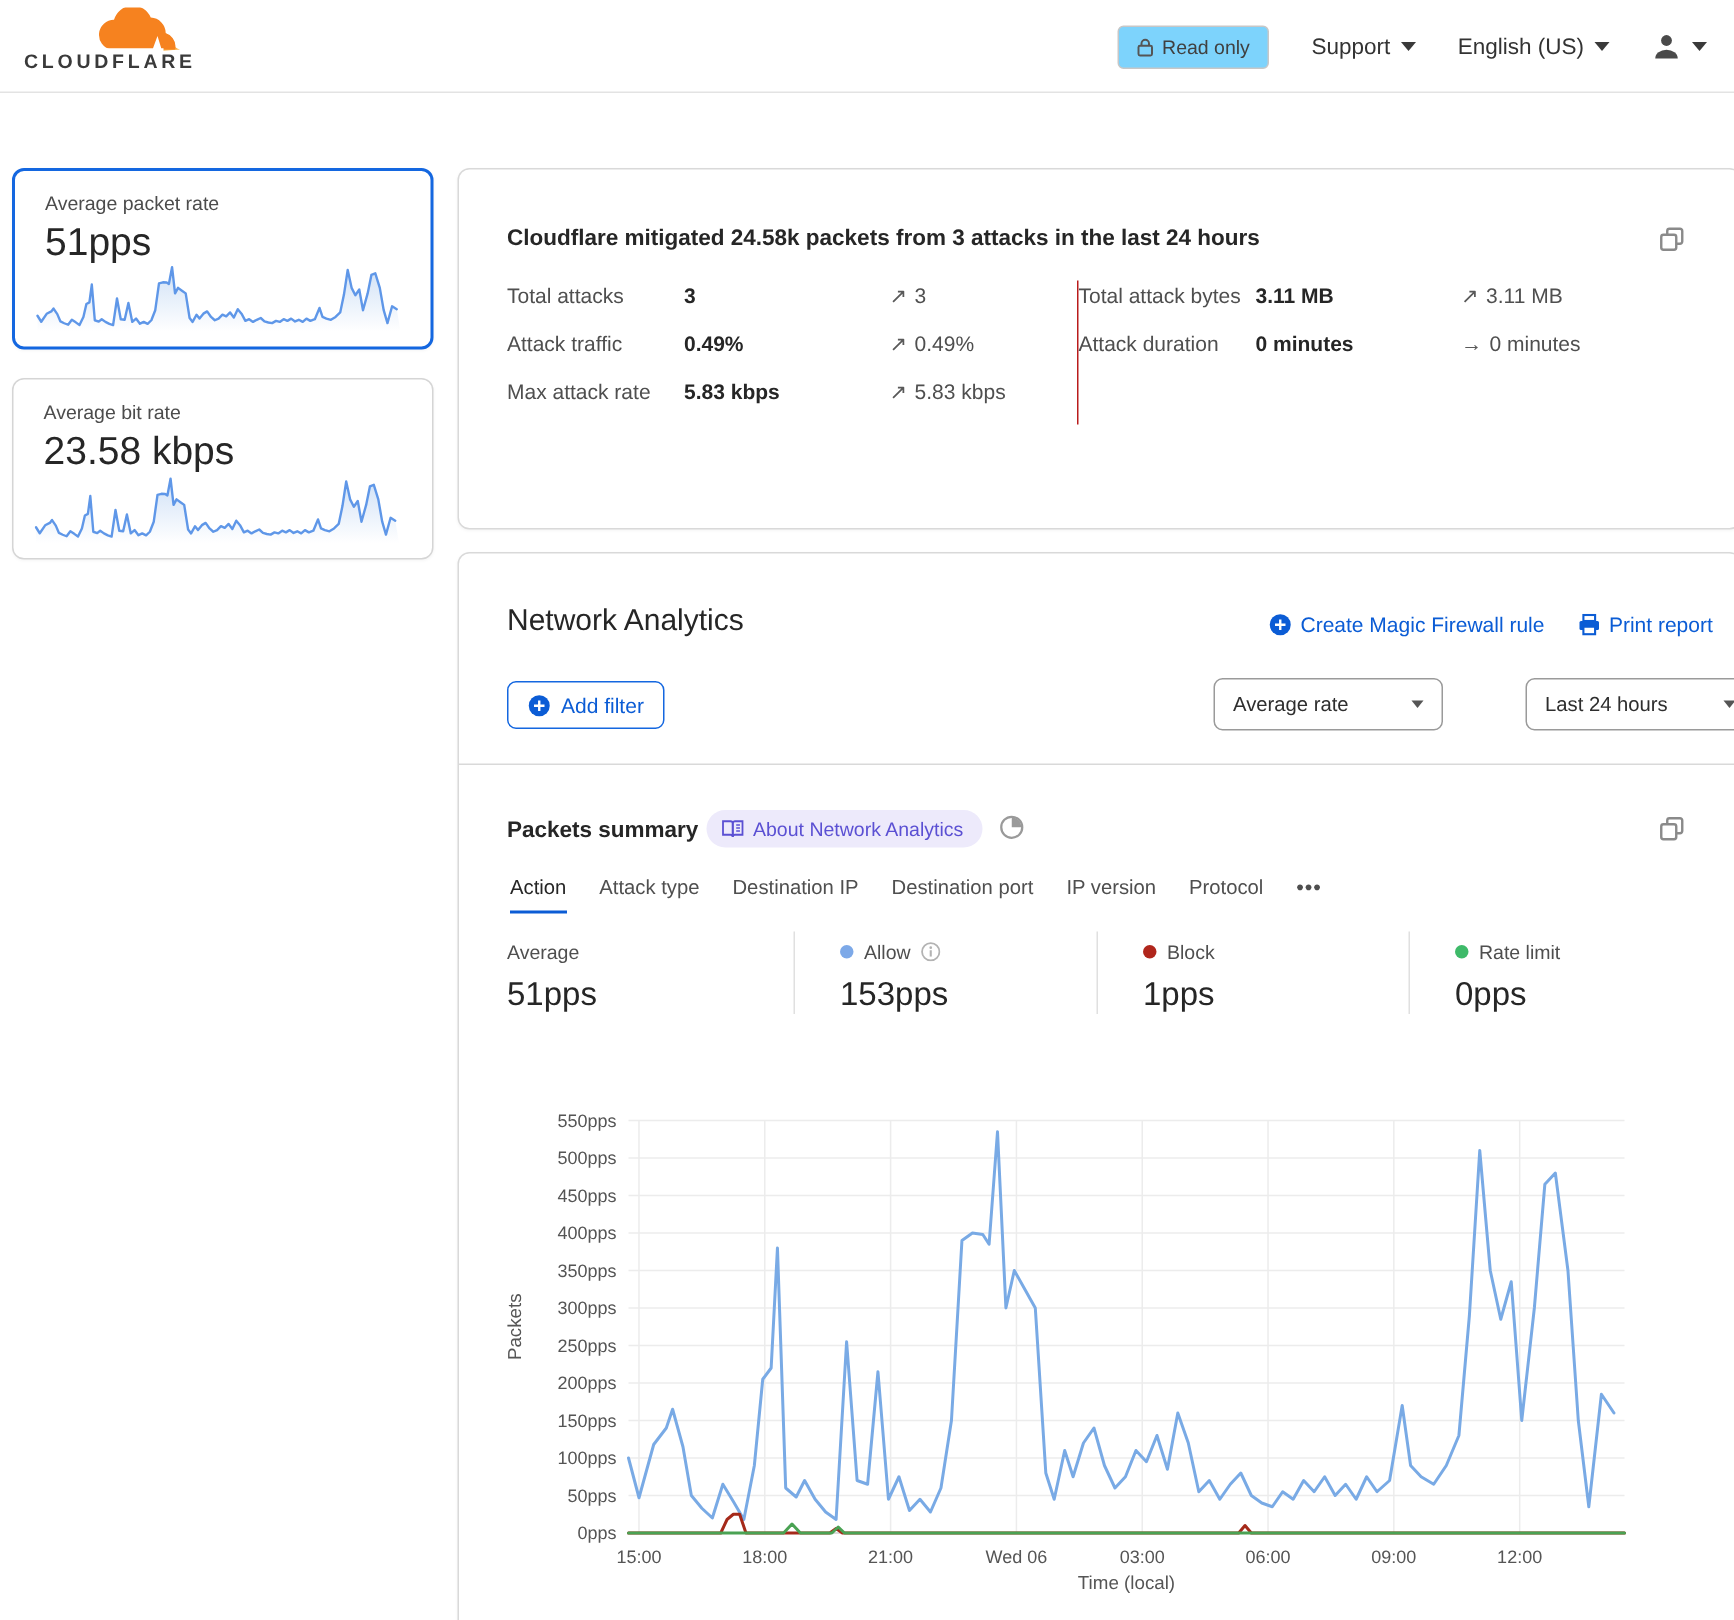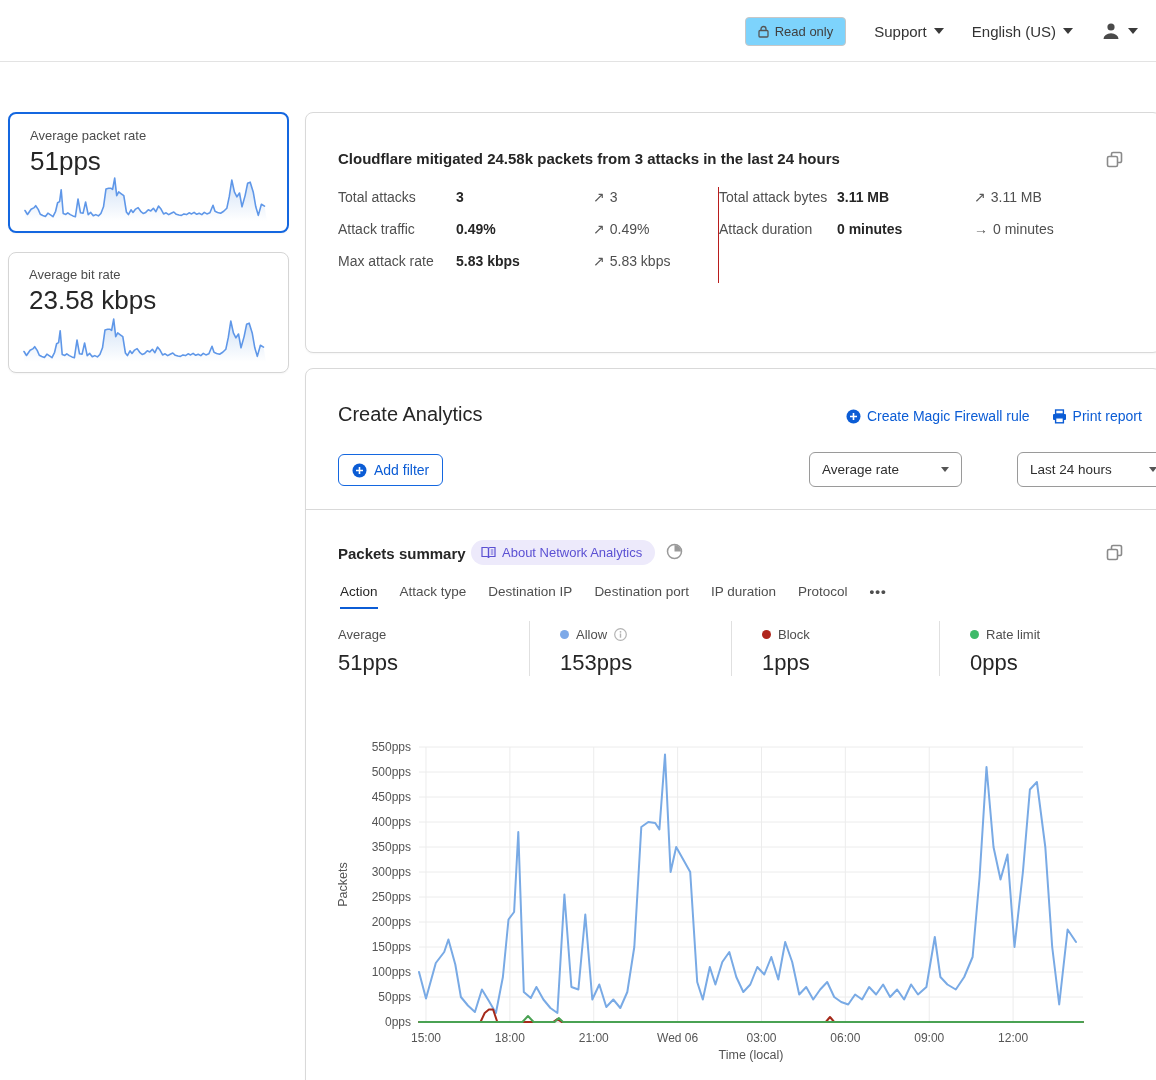--- a/index.html
+++ b/index.html
@@ -77,20 +77,28 @@
   .ps-value { font-size:22px; color:#262626; margin-top:8px; }
 
   .chart-wrap { position:absolute; left:25px; top:367px; }
   svg text { font-family:"Liberation Sans",sans-serif; font-size:12px; fill:#555; }
   svg text.axis-title { font-size:12.5px; fill:#555; }
 </style>
 </head>
 <body>
 
 <div class="header">
+  <div class="logo">
+    <svg width="60" height="30" viewBox="0 0 60 30">
+      <path d="M44 16 a9 9 0 0 1 9 7 a7 6.5 0 0 0 5 5 l-14 1 z" fill="#fbad41"></path>
+      <path d="M12 28 a10 10 0 0 1 2 -19.8 a13 13 0 0 1 24.5 -1.5 a10.5 10.5 0 0 1 10 10.5 a9 9 0 0 1 6.5 8.6 q0 1.1 -0.3 2.2 z" fill="#f6821f"></path>
+      <path d="M2 27.2 L40 27.2 L43 19 L45.5 27.2 L47 27.2 L47 29 L2 29 Z" fill="#ffffff"></path>
+    </svg>
+    <div class="logo-text">CLOUDFLARE</div>
+  </div>
   <div class="header-right">
     <div class="readonly-pill">
       <svg width="11" height="13" viewBox="0 0 11 13">
         <rect x="1" y="5.5" width="9" height="6.5" rx="1" fill="none" stroke="#555" stroke-width="1.3"></rect>
         <path d="M3 5.5 V4 a2.5 2.5 0 0 1 5 0 V5.5" fill="none" stroke="#555" stroke-width="1.3"></path>
       </svg>
       <span>Read only</span>
     </div>
     <div class="hdr-item">
       <span>Support</span>
@@ -187,21 +195,21 @@
         <span class="s-chg">
             <span class="arr">→</span>
             <span>0 minutes</span>
           </span>
       </div>
     </div>
   </div>
 </div>
 
 <div class="main-card analytics-card">
-  <div class="na-title">Create Analytics</div>
+  <div class="na-title">Network Analytics</div>
   <div class="na-links">
     <span class="blue-link">
       <svg width="15" height="15" viewBox="0 0 15 15">
         <circle cx="7.5" cy="7.5" r="7" fill="#0b5cd5"></circle>
         <path d="M7.5 4 v7 M4 7.5 h7" stroke="#fff" stroke-width="1.6"></path>
       </svg>
       <span>Create Magic Firewall rule</span>
     </span>
     <span class="blue-link">
       <svg width="15" height="15" viewBox="0 0 15 15">
@@ -248,21 +256,21 @@
   <svg class="copy-icon" style="left:800px; top:175px;" width="17" height="17" viewBox="0 0 17 17">
     <rect x="1.5" y="5.5" width="10" height="10" rx="1.5" fill="none" stroke="#8a8a8a" stroke-width="1.6"></rect>
     <path d="M5.5 5.5 V3 a1.5 1.5 0 0 1 1.5 -1.5 h7 a1.5 1.5 0 0 1 1.5 1.5 v7 a1.5 1.5 0 0 1 -1.5 1.5 h-2.5" fill="none" stroke="#8a8a8a" stroke-width="1.6"></path>
   </svg>
 
   <div class="tabs">
     <span class="tab active">Action</span>
     <span class="tab">Attack type</span>
     <span class="tab">Destination IP</span>
     <span class="tab">Destination port</span>
-    <span class="tab">IP duration</span>
+    <span class="tab">IP version</span>
     <span class="tab">Protocol</span>
     <span class="tab tab-more">•••</span>
   </div>
 
   <div class="ps-stats">
     <div class="ps-col">
       <div class="ps-label">
           <span>Average</span>
         </div>
       <div class="ps-value">51pps</div>

